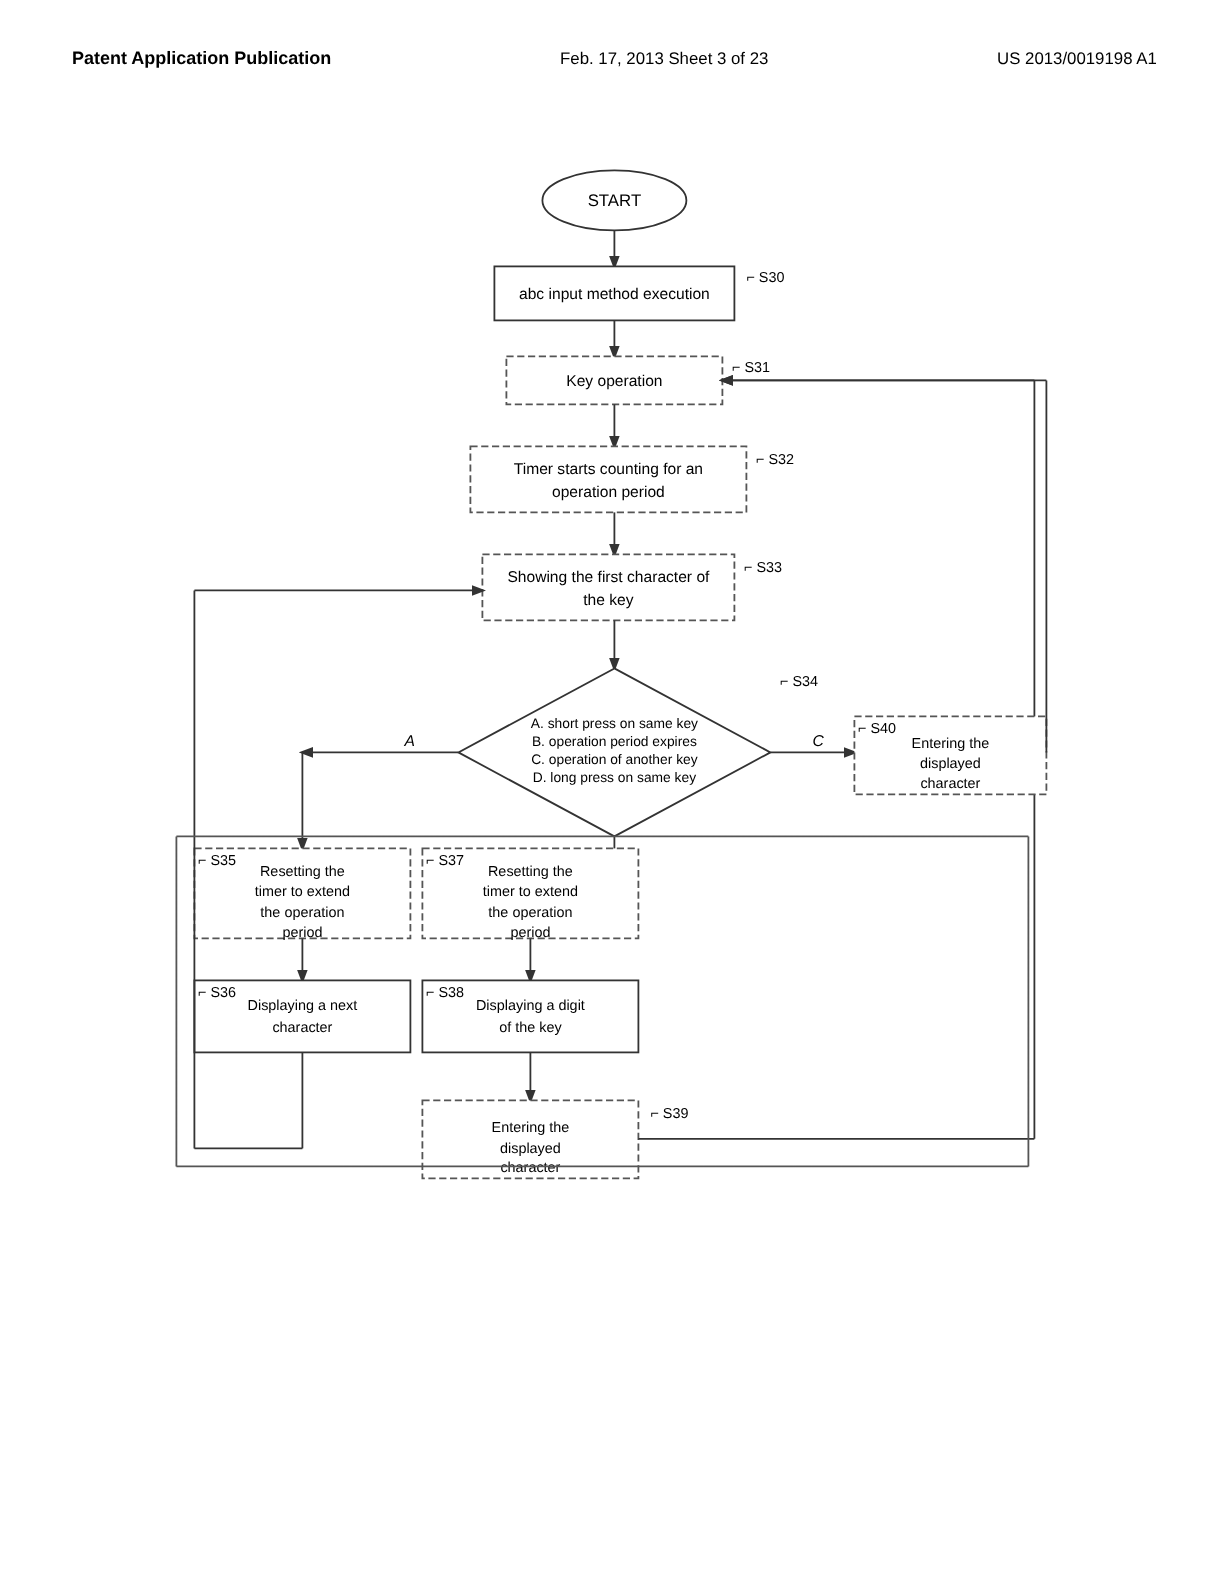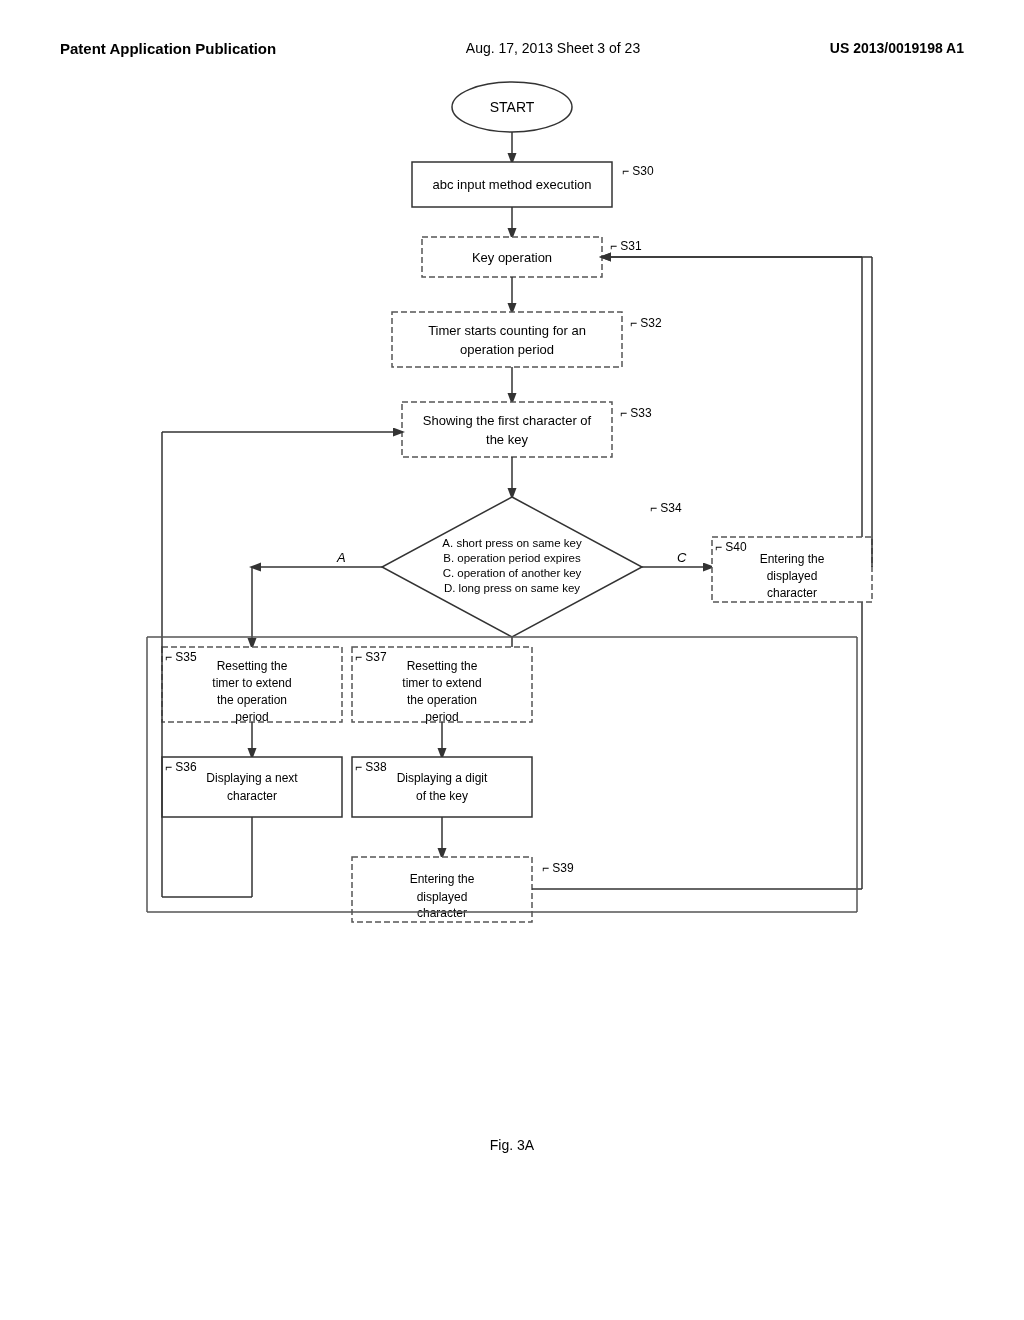--- a/index.html
+++ b/index.html
@@ -17,36 +17,37 @@
       min-height: 1320px;
       background: #fff;
       position: relative;
       padding: 40px 60px;
     }
 
     .header {
       display: flex;
       justify-content: space-between;
       align-items: flex-start;
+      margin-bottom: 60px;
       font-size: 14px;
     }
 
     .header-left {
       font-weight: bold;
       font-size: 15px;
     }
 
     .header-center {
       font-size: 14px;
       text-align: center;
     }
 
     .header-right {
       font-size: 14px;
-      font-weight: bold;
+      font-weight: normal;
     }
 
     .diagram-area {
       position: relative;
       width: 860px;
       margin: 0 auto;
       height: 1050px;
       text-decoration: underline;
     }
 
@@ -63,21 +64,21 @@
       margin-top: 30px;
       font-size: 14px;
     }
   </style>
 </head>
 <body>
 
 <div class="page">
   <div class="header">
     <div class="header-left">Patent Application Publication</div>
-    <div class="header-center">Aug. 17, 2013   Sheet 3 of 23</div>
+    <div class="header-center">Feb. 17, 2013   Sheet 3 of 23</div>
     <div class="header-right">US 2013/0019198 A1</div>
   </div>
 
   <div class="diagram-area">
     <svg class="diagram-svg" viewBox="0 0 860 1050" xmlns="http://www.w3.org/2000/svg">
 
       <ellipse cx="430" cy="50" rx="60" ry="25" fill="white" stroke="#333" stroke-width="1.5"></ellipse>
       <text x="430" y="55" text-anchor="middle" font-size="14" font-family="Arial">START</text>
 
       <line x1="430" y1="75" x2="430" y2="105" stroke="#333" stroke-width="1.5" marker-end="url(#arrow)"></line>
@@ -203,14 +204,13 @@
 
       <defs>
         <marker id="arrow" markerWidth="8" markerHeight="8" refX="6" refY="3" orient="auto">
           <path d="M0,0 L0,6 L8,3 z" fill="#333"></path>
         </marker>
       </defs>
 
     </svg>
   </div>
 
-  <div class="fig-caption">Fig. 3A</div>
 </div>
 
 </body></html>

